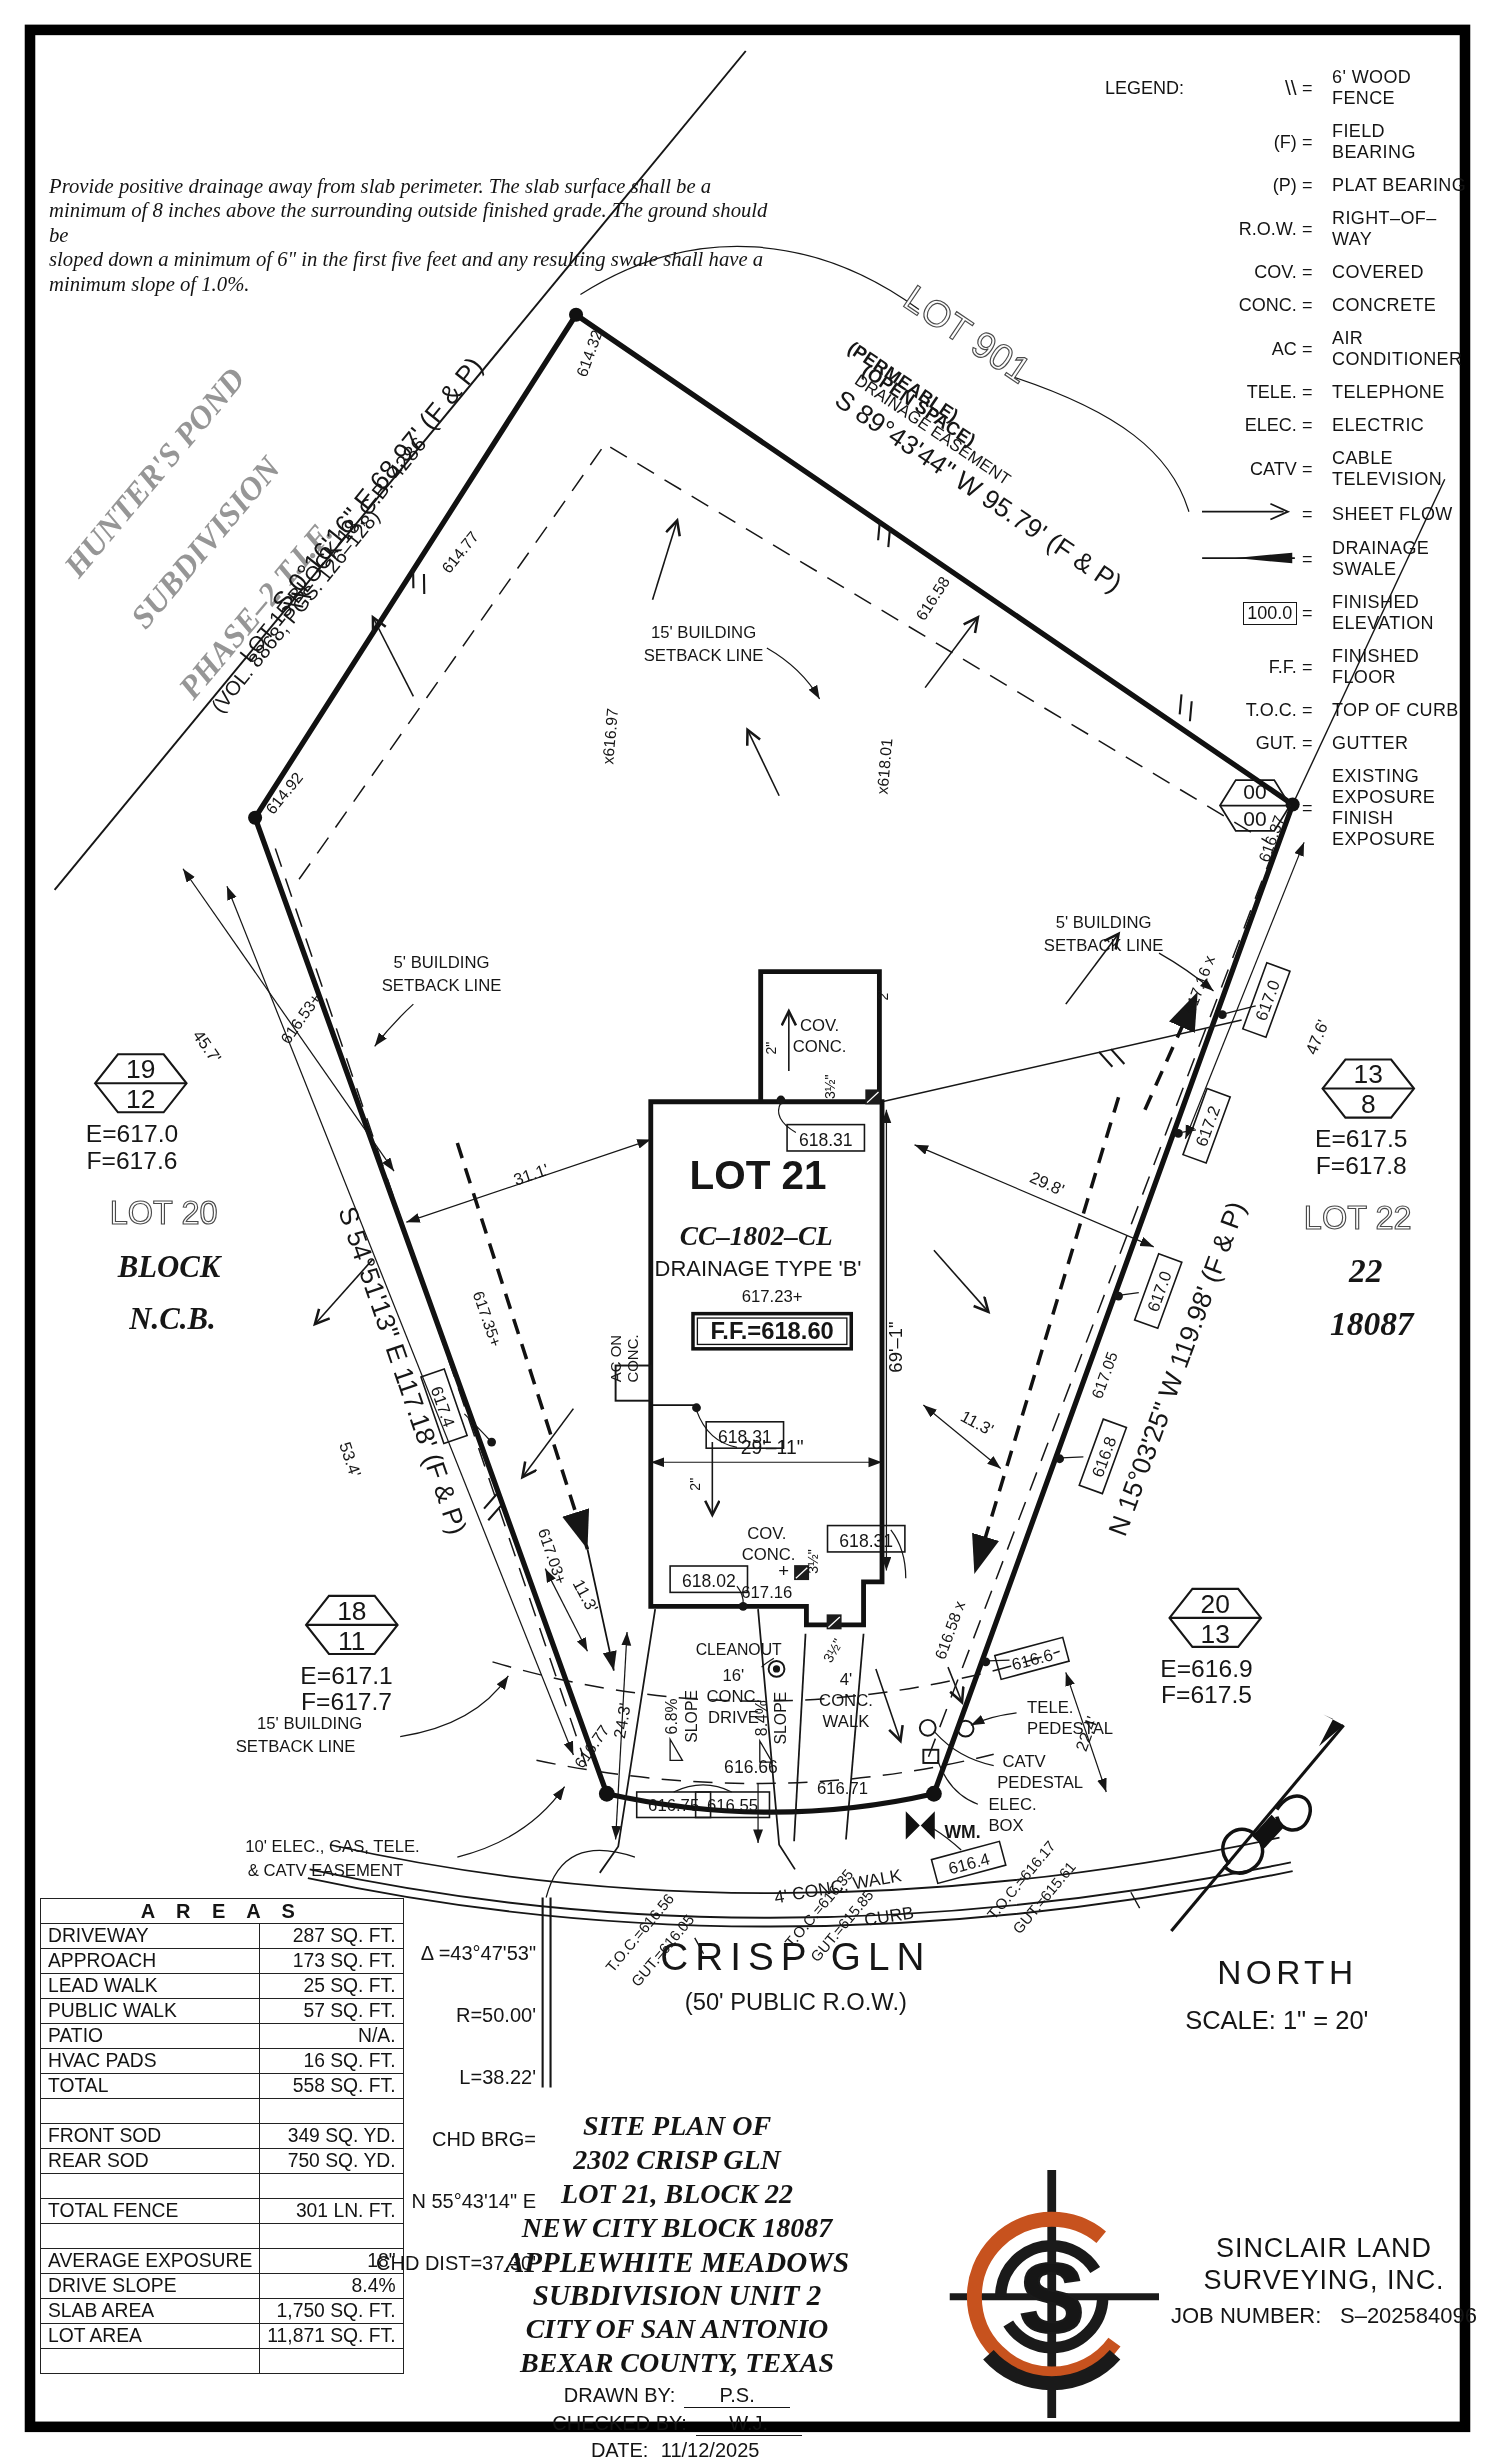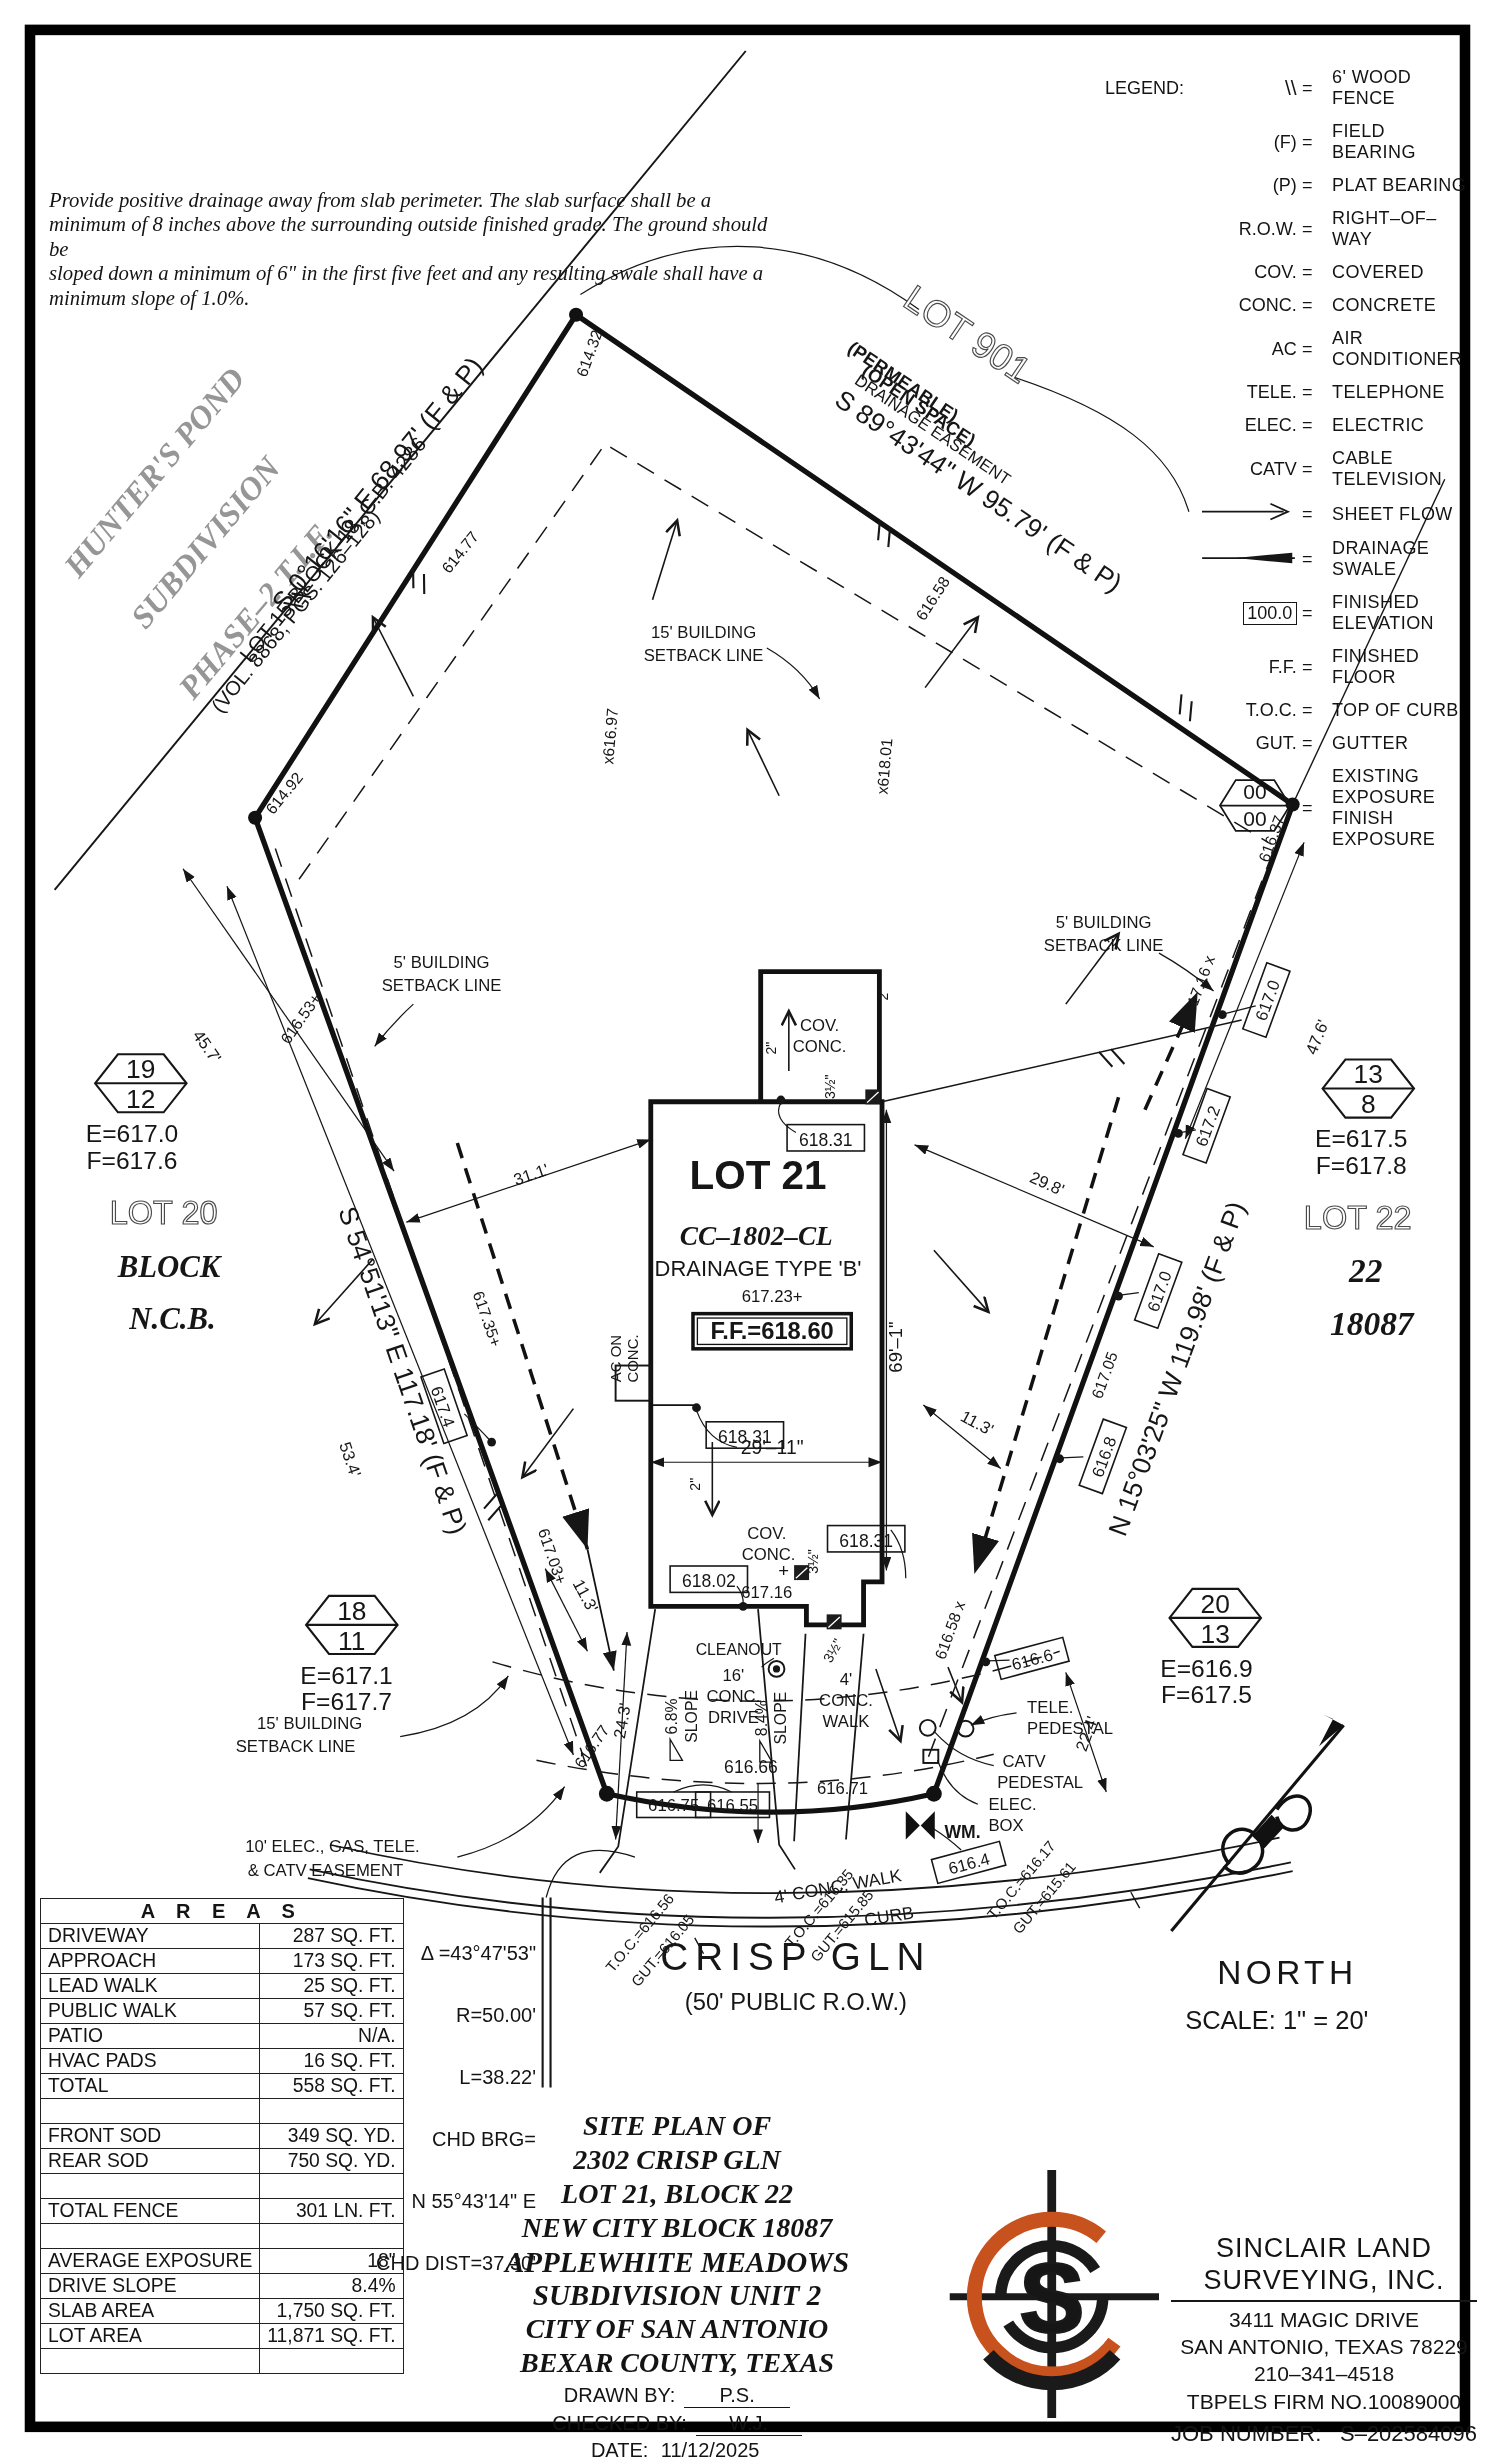--- a/index.html
+++ b/index.html
@@ -4,21 +4,21 @@
 <style>
   html,body{margin:0;padding:0;background:#888;}
   .page{position:relative;width:1495px;height:2462px;background:#fff;overflow:hidden;
         font-family:"Liberation Sans",sans-serif;color:#141414;}
   .abs{position:absolute;}
   svg text{font-family:"Liberation Sans",sans-serif;fill:#161616;}
   svg .gser{font-family:"Liberation Serif",serif;font-style:italic;font-weight:bold;fill:#969696;}
   svg .bser{font-family:"Liberation Serif",serif;font-style:italic;font-weight:bold;fill:#161616;}
   svg .hollow{fill:#fdfdfd;stroke:#4a4a4a;stroke-width:1.3px;}
   .disc1{font:italic bold 24px/1.13 "Liberation Serif",serif;white-space:pre-line;}
-  .disc2{font:italic 20.7px/1.18 "Liberation Serif",serif;white-space:pre-line;margin-top:19px;}
+  .disc2{font:italic 20.7px/1.18 "Liberation Serif",serif;white-space:pre-line;margin-top:5px;}
   .legend{display:grid;grid-template-columns:84px 113px 30px auto;font-size:18px;
           row-gap:12px;align-items:center;}
   .legend .sym{text-align:right;padding-right:5.3px;}
   .legend .lbl{letter-spacing:0.4px;}
   .fel-box{display:inline-block;border:1.3px solid #161616;padding:0 3.5px;}
   .areas{border-collapse:collapse;width:327px;font-size:19.3px;padding-left:37px;}
   .areas td{border:1.4px solid #222;height:24px;padding:0 7px;white-space:nowrap;}
   .areas td.v{text-align:right;}
   .areas .tt td{text-align:center;font-weight:bold;letter-spacing:8px;font-size:20px;}
   .curve{font-size:20px;text-align:right;line-height:1.55;white-space:pre-line;}
@@ -623,26 +623,20 @@
       </div>
   <div class="tbrow">
         <span>DATE:</span>
         <span class="val">11/12/2025</span>
       </div>
 </div>
 
 <div class="abs firm" style="left:1159px;top:2232px;width:306px;margin-left:12px;">
   <div class="big">SINCLAIR LAND</div>
   <div class="big">SURVEYING, INC.</div>
-  <div class="addr">
-    <div>3411 MAGIC DRIVE</div>
-    <div>SAN ANTONIO, TEXAS 78229</div>
-    <div>210–341–4518</div>
-    <div>TBPELS FIRM NO.10089000</div>
-  </div>
   <div class="job">
         <span>JOB NUMBER:</span>
         <span>S–202584096</span>
       </div>
 </div>
 
 </div>
 
 
 </body></html>

